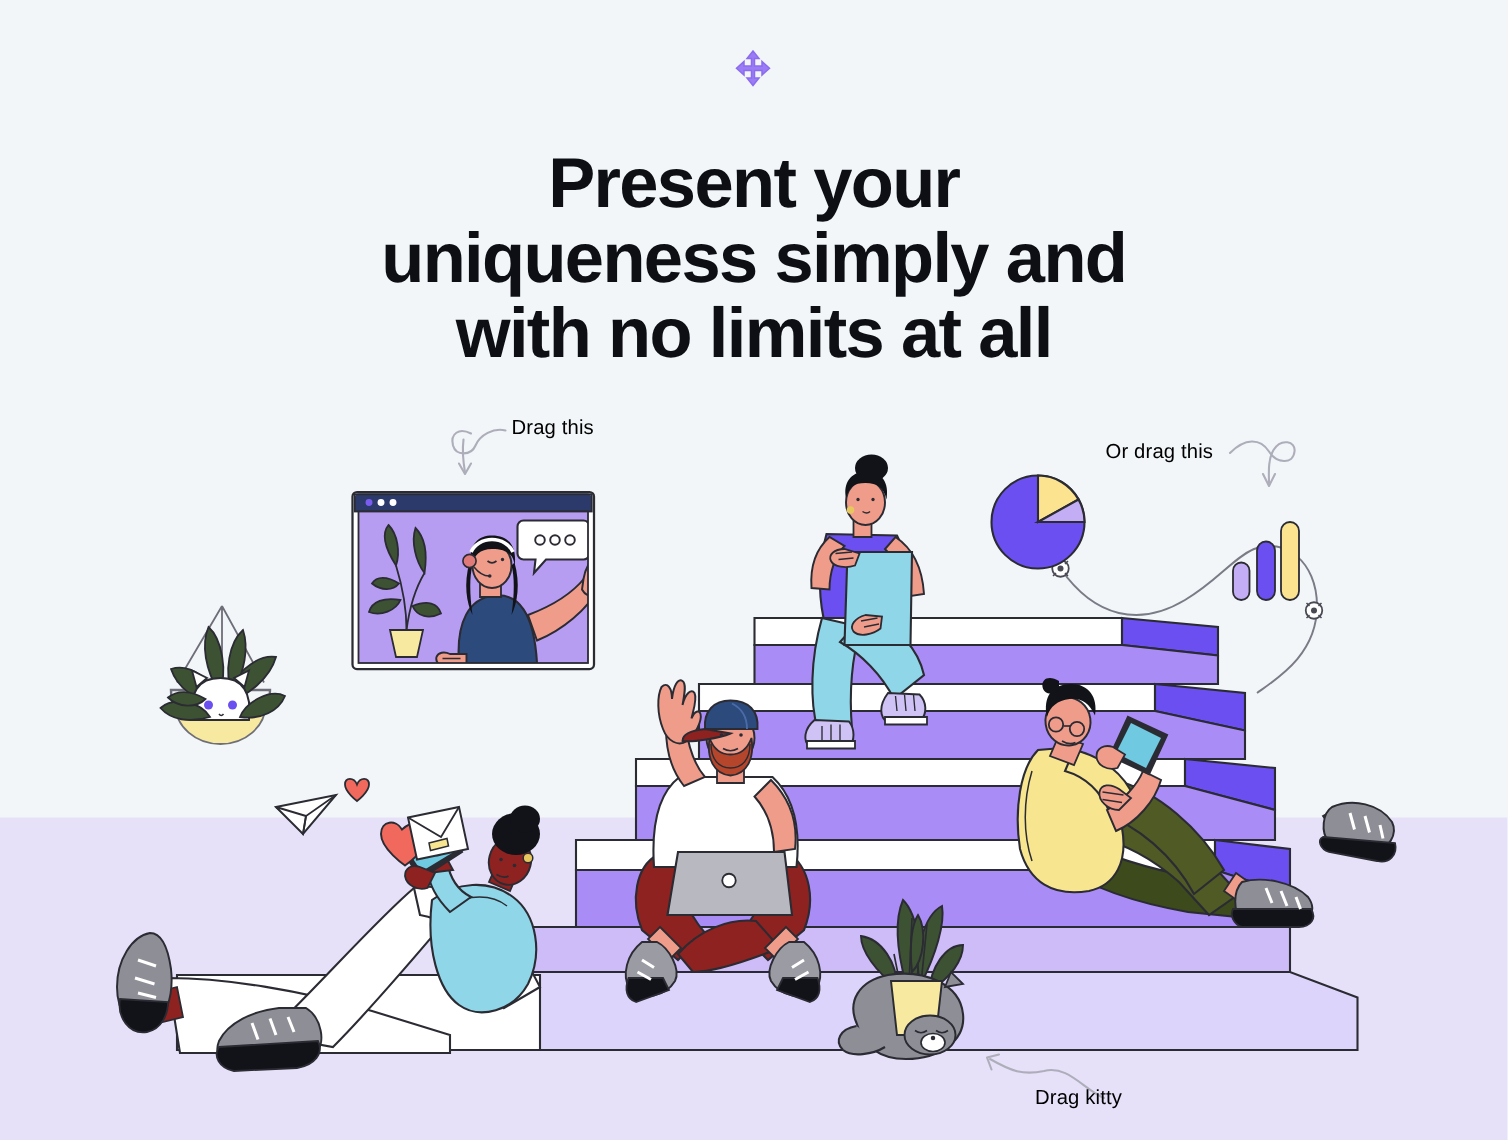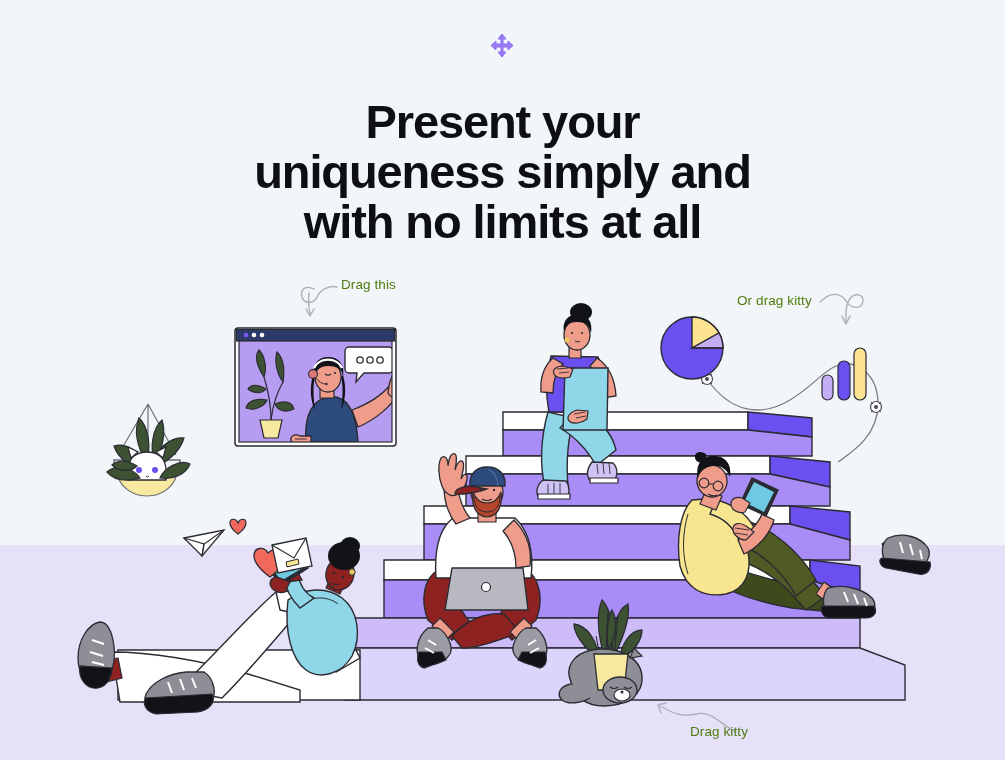--- a/index.html
+++ b/index.html
@@ -24,21 +24,21 @@
     text-align:center;
     font-size:47px;line-height:50px;
     font-weight:bold;
     letter-spacing:-1.1px;
     color:#0d0f14;
     font-family:"Liberation Sans", sans-serif;
     white-space:pre-line;
   }
 
   
-  .anno{position:absolute;color:#4d7c0f;font-size:13.5px;letter-spacing:.1px;white-space:nowrap;}
+  .anno{position:absolute;color:#000000;font-size:13.5px;letter-spacing:.1px;white-space:nowrap;}
   .anno-drag{left:341px;top:277px;}
   .anno-ordrag{left:737px;top:293px;}
   .anno-kitty{left:690px;top:724px;}
 
   .anno-arrow{position:absolute;}
   .arr-drag{left:296px;top:275px;}
   .arr-ordrag{left:818px;top:288px;}
   .arr-kitty{left:652px;top:700px;}
 
   svg{display:block;overflow:visible;}
@@ -418,21 +418,21 @@
     </svg>
   </div>
   <div class="anno anno-drag">Drag this</div>
 
   <div class="anno-arrow arr-ordrag">
     <svg width="56" height="42" viewBox="0 0 56 42">
       <path d="M2,14 C12,4 22,4 28,13 C33,21 44,22 45,13 C46,6 36,4 31,12 C27,19 28,28 28,34" fill="none" stroke="#aeaebb" stroke-width="1.4" stroke-linecap="round"></path>
       <path d="M24,28 L28,36 L32,28" fill="none" stroke="#aeaebb" stroke-width="1.4" stroke-linecap="round" stroke-linejoin="round"></path>
     </svg>
   </div>
-  <div class="anno anno-ordrag">Or drag kitty</div>
+  <div class="anno anno-ordrag">Or drag this</div>
 
   <div class="anno-arrow arr-kitty">
     <svg width="88" height="36" viewBox="0 0 88 36">
       <path d="M84,32 C70,26 60,10 44,14 C30,17 22,14 8,6" fill="none" stroke="#aeaebb" stroke-width="1.4" stroke-linecap="round"></path>
       <path d="M14,3 L6,5 L9,13" fill="none" stroke="#aeaebb" stroke-width="1.4" stroke-linecap="round" stroke-linejoin="round"></path>
     </svg>
   </div>
   <div class="anno anno-kitty">Drag kitty</div>
 
 </div>

